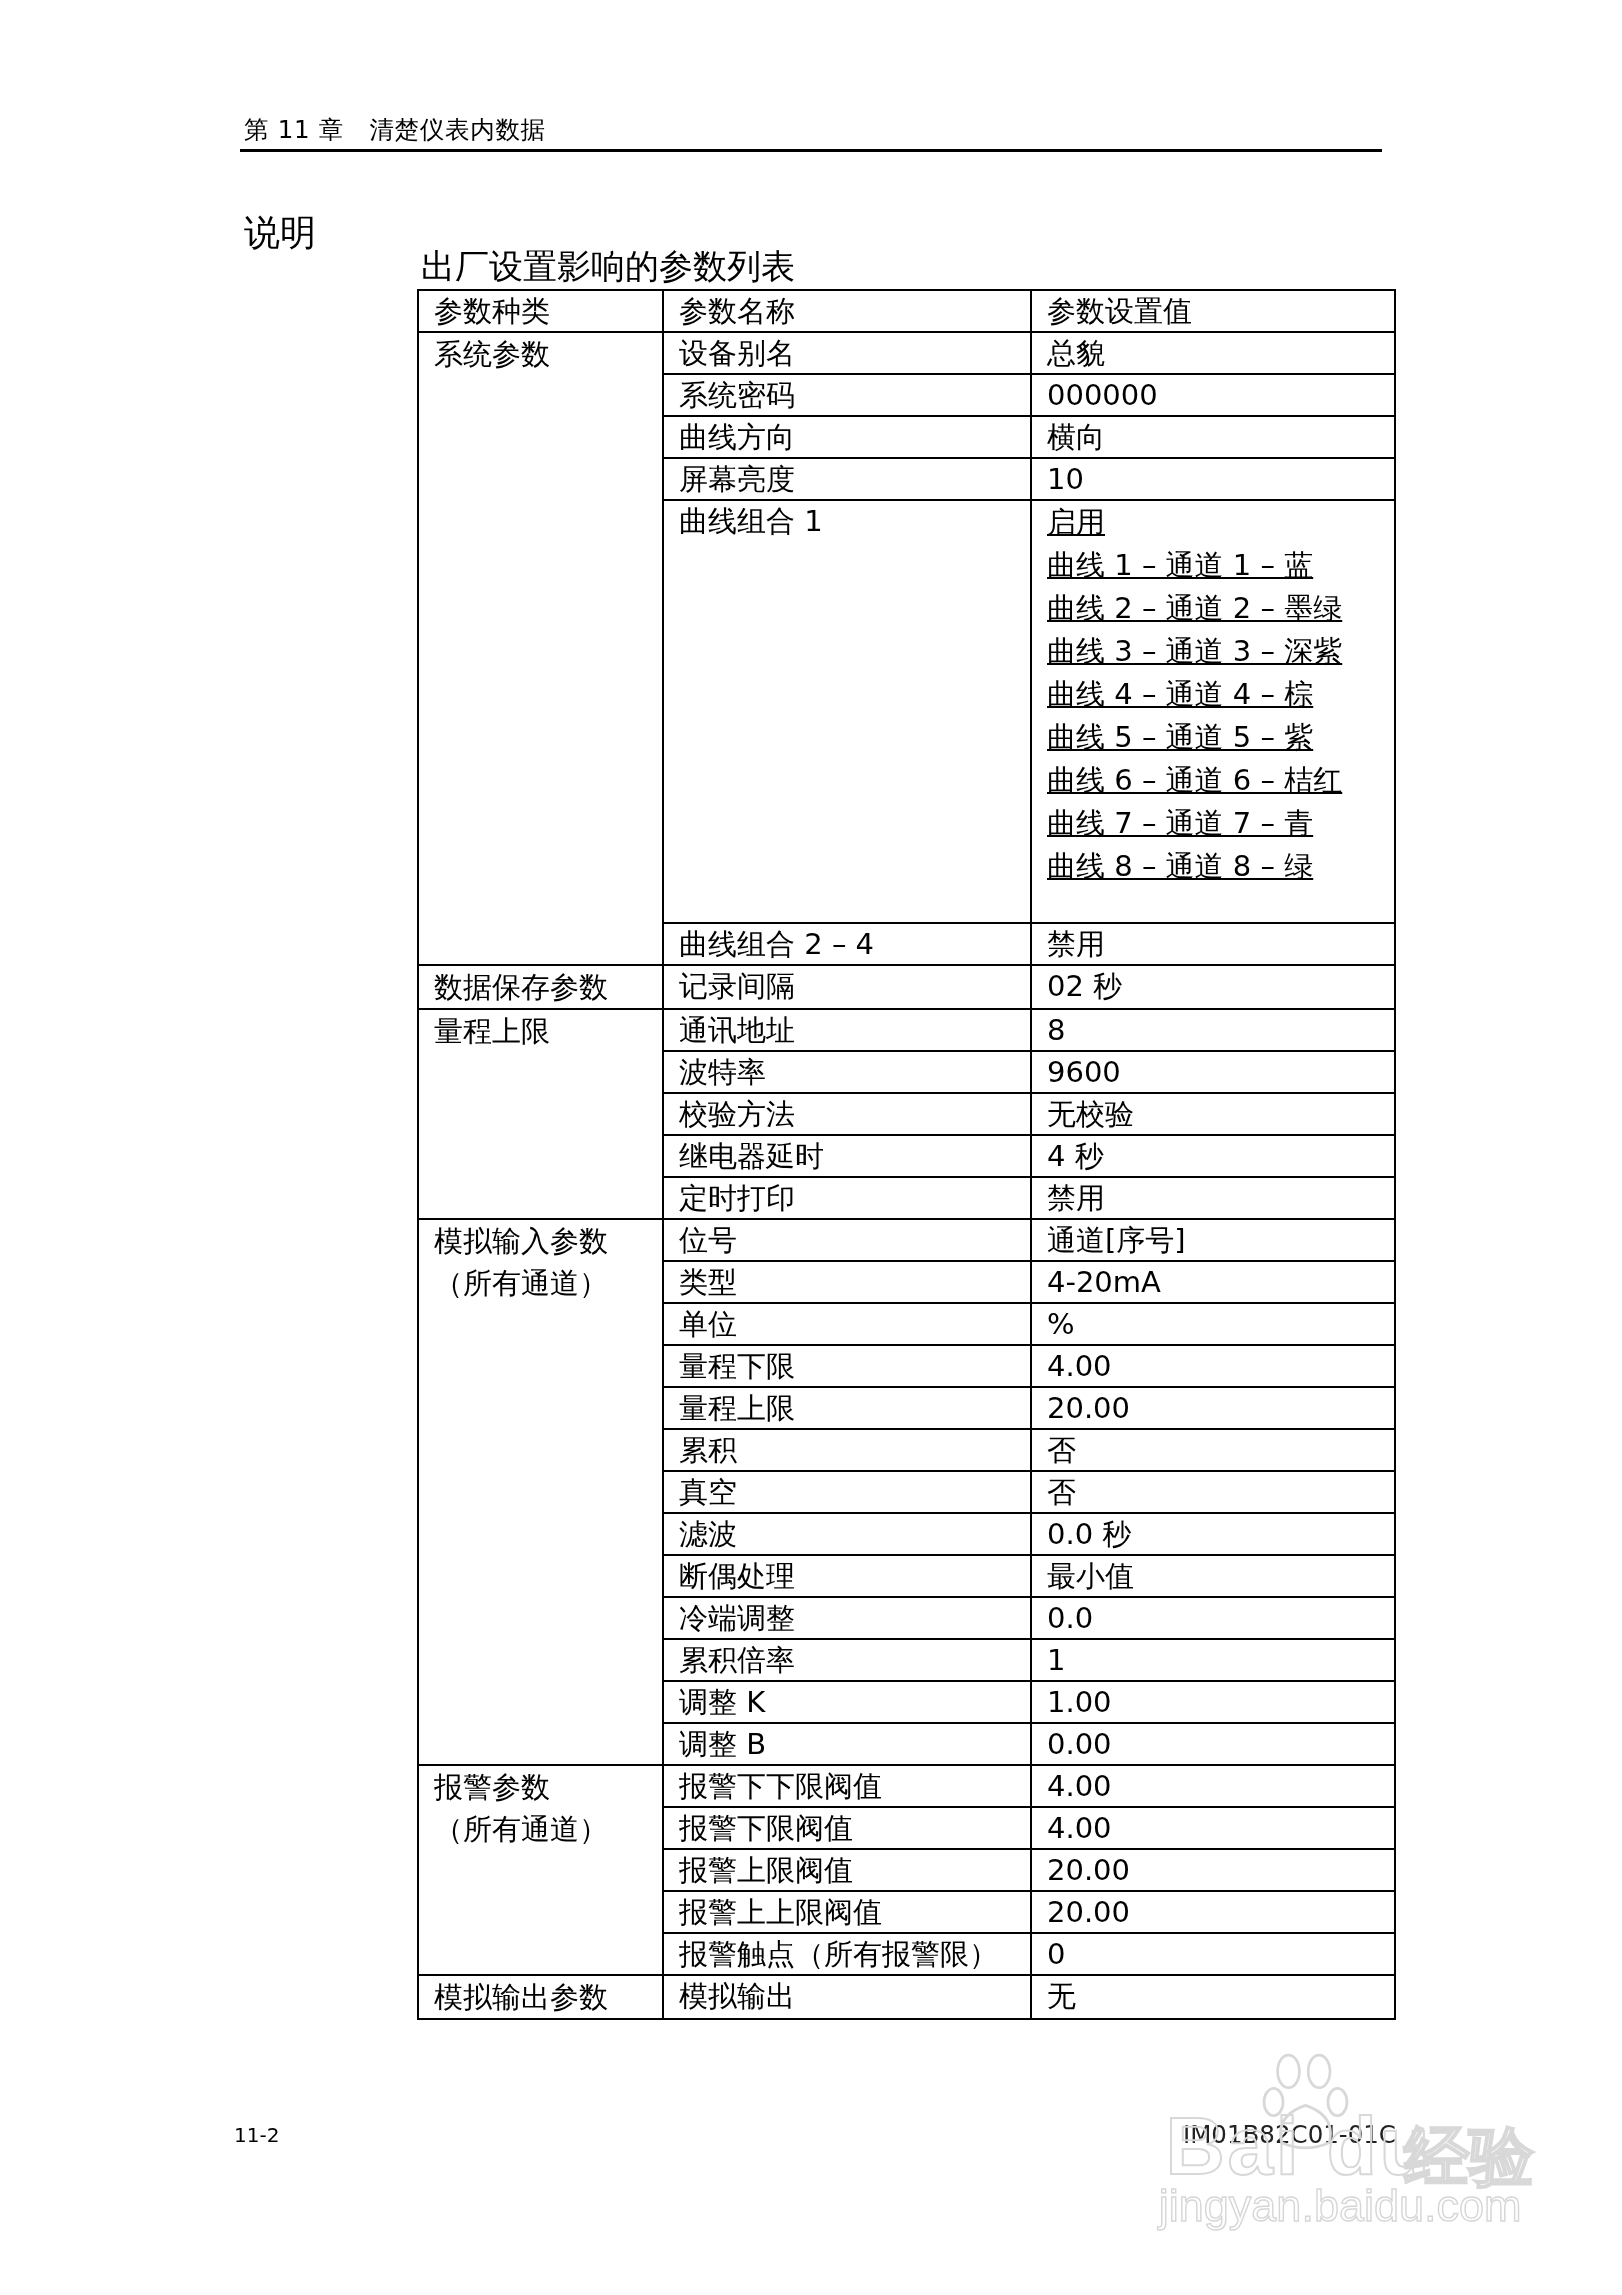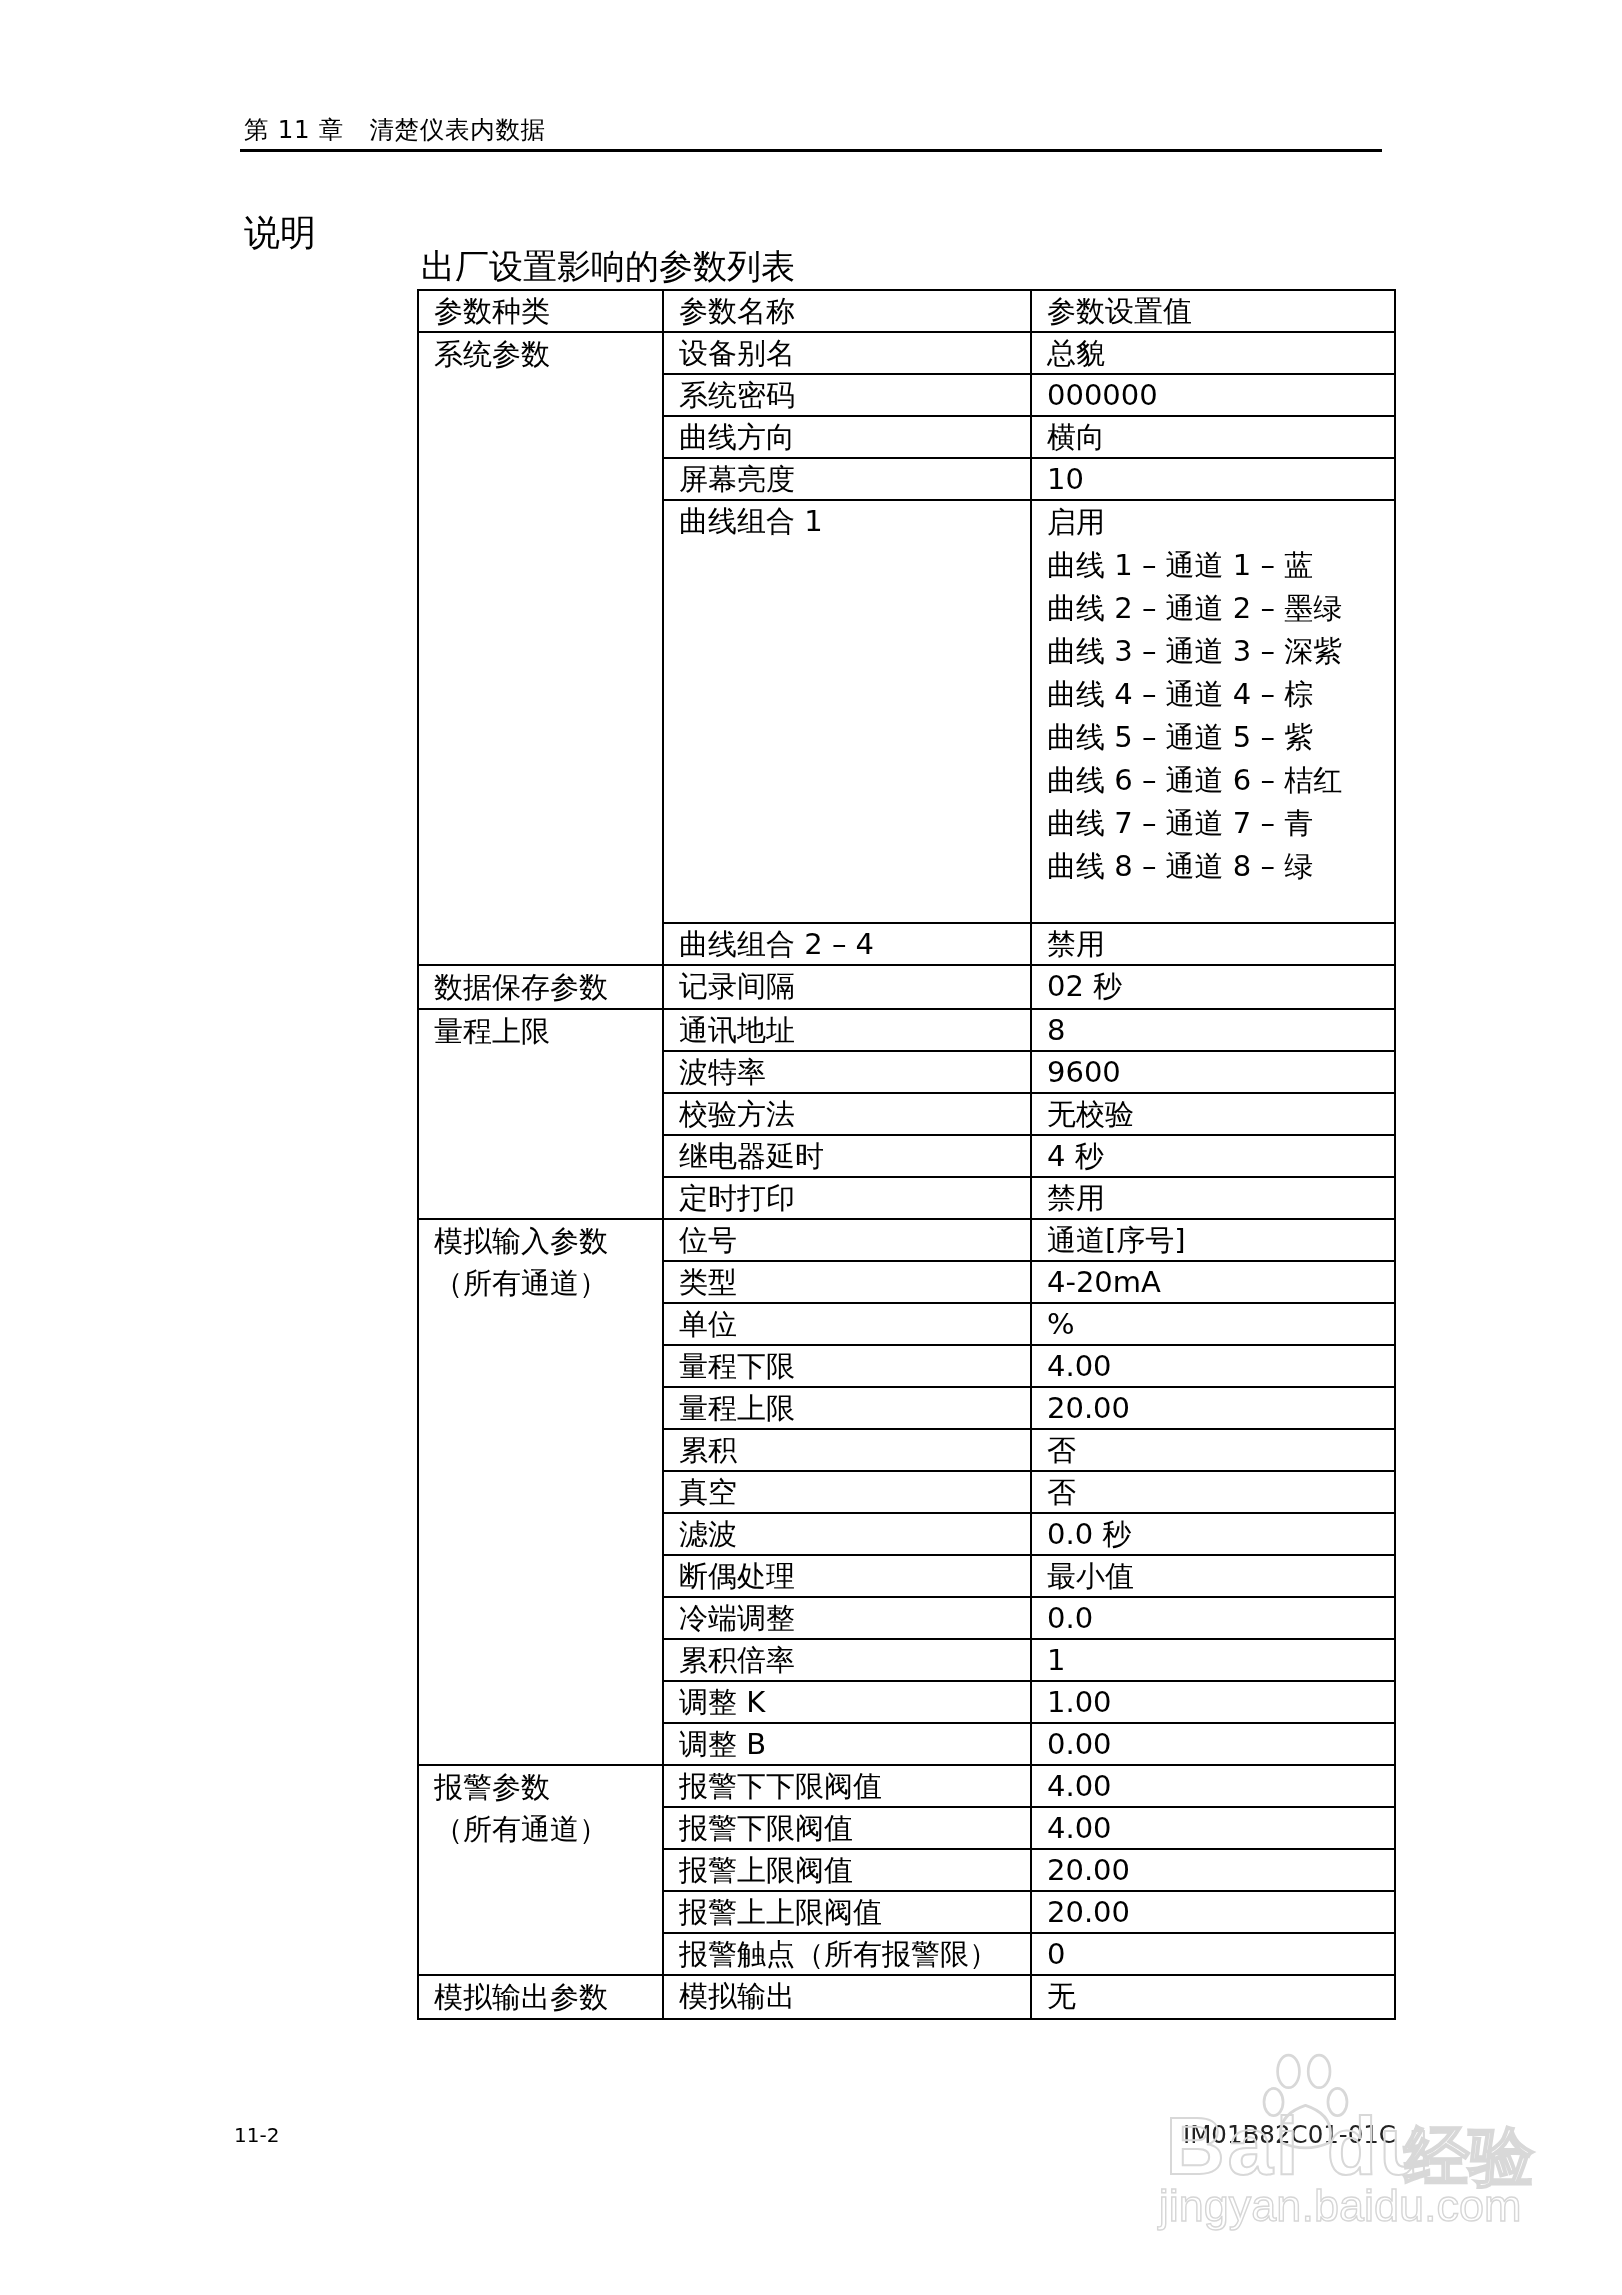--- a/index.html
+++ b/index.html
@@ -29,21 +29,21 @@
   }
   table.params td {
     border: 2px solid #000; padding: 0 0 0 15px; vertical-align: top;
     height: 40px; line-height: 40px; white-space: nowrap; overflow: hidden;
   }
   col.c1 { width: 245px; }
   col.c2 { width: 368px; }
   col.c3 { width: 364px; }
   .multi-line { line-height: 43px; }
   .tall-cell { height: 421px !important; }
-  .value-line { display: block; height: 43px; line-height: 43px; }
+  .value-line { display: block; height: 43px; line-height: 43px; text-decoration: underline; }
   .cat-line { display: block; line-height: 42px; }
   .cat-sub { display: block; line-height: 42px; padding-left: 0; }
   .footer-page {
     position: absolute; left: 234px; top: 2120px; font-size: 20px; line-height: 30px;
   }
   .footer-doc {
     position: absolute; left: 1183px; top: 2120px; font-size: 24.5px; line-height: 30px;
     color: #222;
   }
   .watermark {

